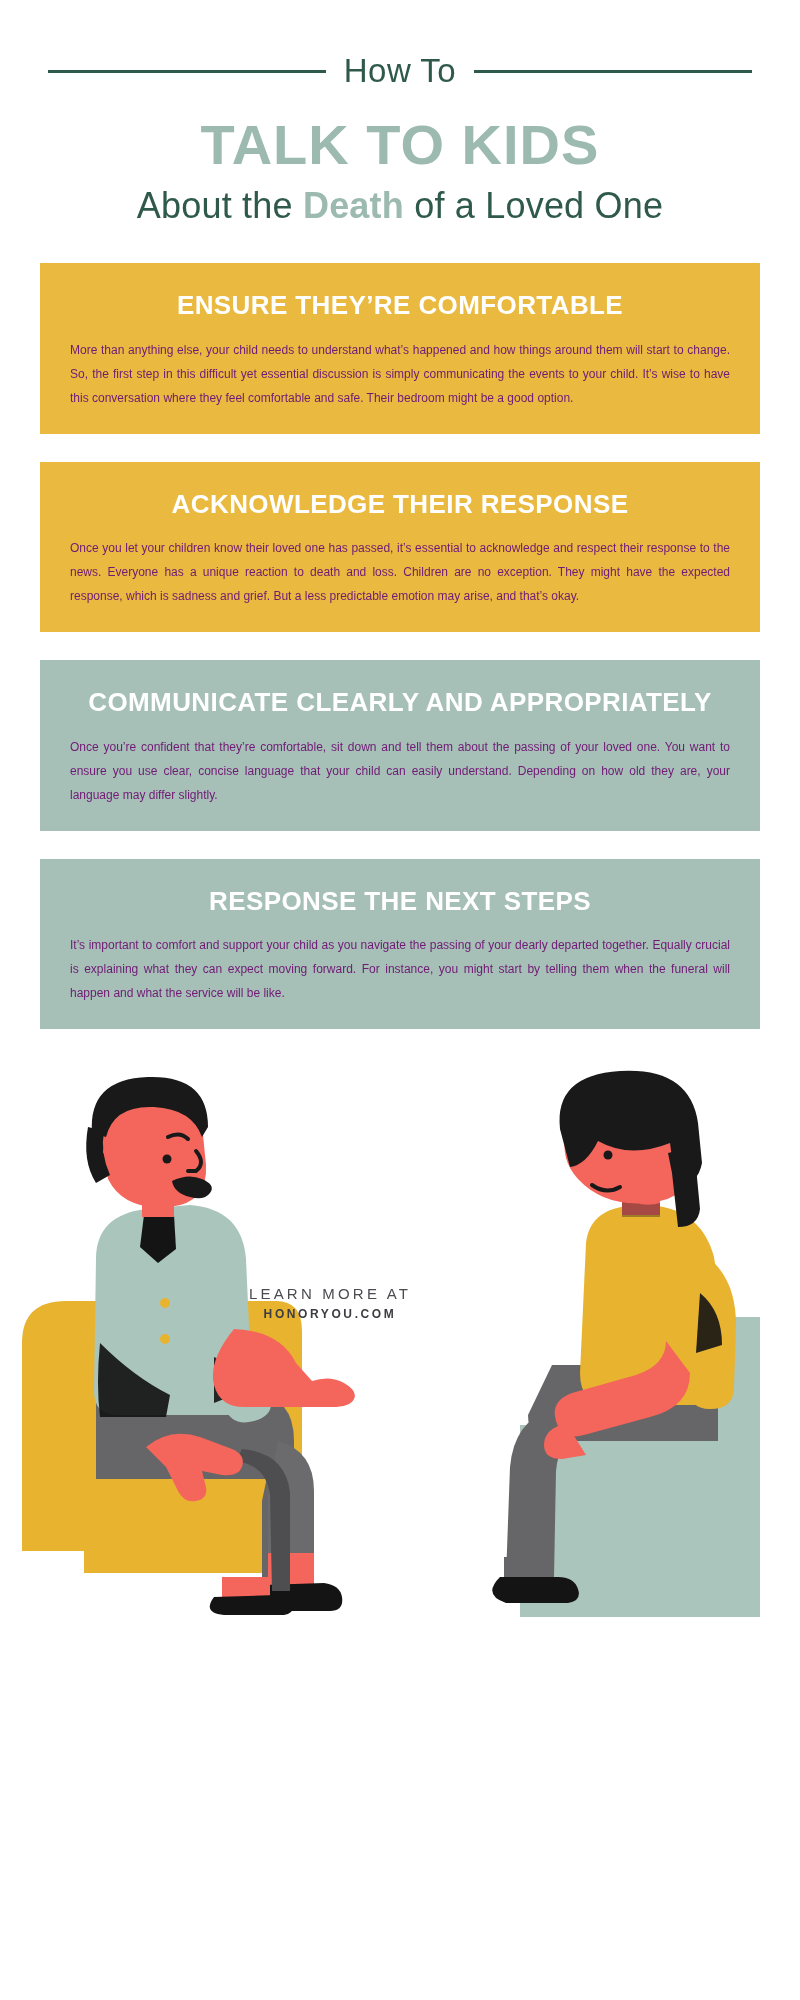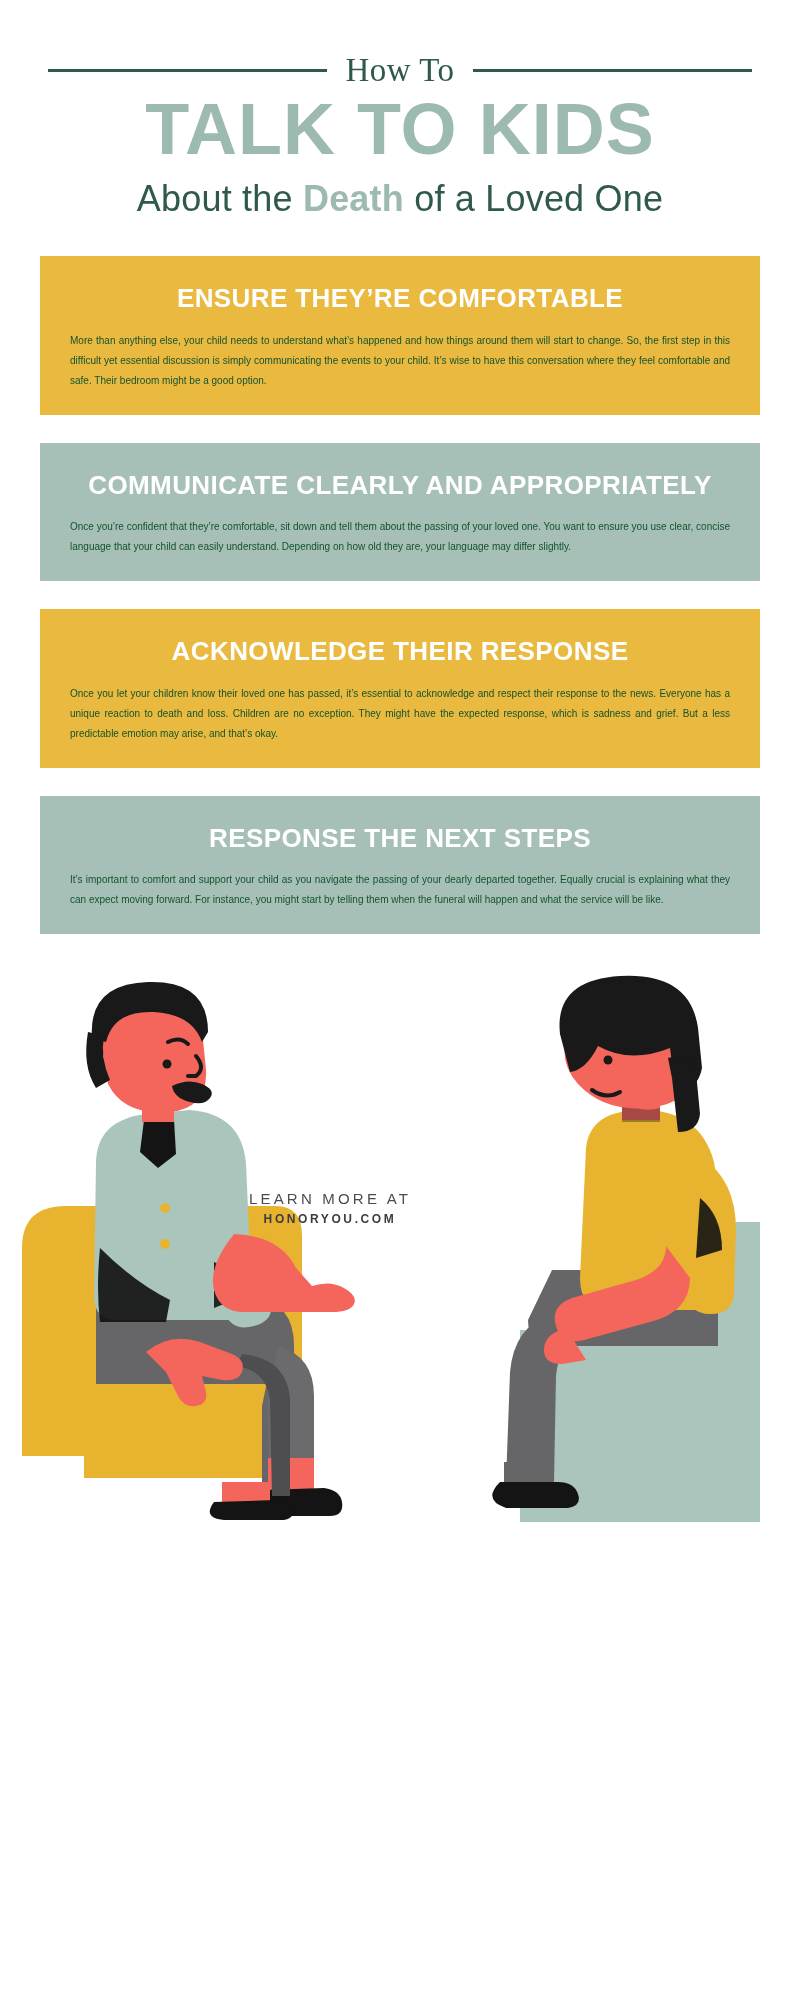--- a/index.html
+++ b/index.html
@@ -8,50 +8,50 @@
     background:#ffffff;
     font-family:"Liberation Sans", sans-serif;
     overflow:hidden;
   }
   .page { position:relative; width:800px; height:2000px; background:#fff; }
 
   
   .header { padding-top:52px; text-align:center; }
   .howto-row {
     display:flex; align-items:center; justify-content:center;
-    gap:14px; padding:0 48px;font-family:Liberation Serif, serif;
+    gap:14px; padding:0 48px;
   }
   .rule { height:3px; background:#2f5a4b; flex:1 1 auto; }
   .howto-text {
     font-size:33px; color:#2f5a4b; font-weight:400;
     letter-spacing:0.5px; white-space:nowrap; padding:0 4px;
   }
   .main-title {
-    font-size:72px; font-weight:bold; color:#9cbab0;
-    letter-spacing:1px; line-height:1.02; margin-top:4px;
+    font-size:56px; font-weight:bold; color:#9cbab0;
+    letter-spacing:1px; line-height:1.02; margin-top:26px;
     white-space:nowrap;
   }
   .subtitle {
     font-size:36px; color:#2f5a4b; font-weight:400;
     margin-top:12px; letter-spacing:0.2px; white-space:nowrap;
   }
   .subtitle .em { color:#9cbab0; font-weight:bold; }
 
   
   .cards { margin-top:36px; }
   .card { width:720px; margin:0 auto 28px auto; padding:26px 30px 24px 30px; }
   .card.yellow { background:#eab93f; }
   .card.sage   { background:#a6bfb7; }
   .card h2 {
     color:#ffffff; text-align:center; font-weight:bold;
     font-size:26px; letter-spacing:0.4px; line-height:1.25;
     margin-bottom:16px;
   }
   .card p {
-    color:#14532d; font-size:10px; line-height:2.0;
+    color:#701a75; font-size:12px; line-height:2.0;
     text-align:justify; text-justify:inter-word;
   }
 
   
   .illo-wrap { position:relative; width:640px; height:560px; margin-top:4px; }
   .illo { position:absolute; left:0; top:0; }
   .cta {
     position:absolute; left:200px; top:228px; width:260px;
     text-align:center; pointer-events:none;
   }
@@ -79,30 +79,30 @@
     <div class="subtitle"><span>About the </span><span class="em">Death</span><span> of a Loved One</span></div>
   </div>
 
   <div class="cards">
 
     <div class="card yellow">
       <h2>ENSURE THEY’RE COMFORTABLE</h2>
       <p>More than anything else, your child needs to understand what’s happened and how things around them will start to change. So, the first step in this difficult yet essential discussion is simply communicating the events to your child. It’s wise to have this conversation where they feel comfortable and safe. Their bedroom might be a good option.</p>
     </div>
 
+    <div class="card yellow">
+      <h2>ACKNOWLEDGE THEIR RESPONSE</h2>
+      <p>Once you let your children know their loved one has passed, it’s essential to acknowledge and respect their response to the news. Everyone has a unique reaction to death and loss. Children are no exception. They might have the expected response, which is sadness and grief. But a less predictable emotion may arise, and that’s okay.</p>
+    </div>
+
     <div class="card sage">
       <h2>COMMUNICATE CLEARLY AND APPROPRIATELY</h2>
       <p>Once you’re confident that they’re comfortable, sit down and tell them about the passing of your loved one. You want to ensure you use clear, concise language that your child can easily understand. Depending on how old they are, your language may differ slightly.</p>
     </div>
 
-    <div class="card yellow">
-      <h2>ACKNOWLEDGE THEIR RESPONSE</h2>
-      <p>Once you let your children know their loved one has passed, it’s essential to acknowledge and respect their response to the news. Everyone has a unique reaction to death and loss. Children are no exception. They might have the expected response, which is sadness and grief. But a less predictable emotion may arise, and that’s okay.</p>
-    </div>
-
     <div class="card sage">
       <h2>RESPONSE THE NEXT STEPS</h2>
       <p>It’s important to comfort and support your child as you navigate the passing of your dearly departed together. Equally crucial is explaining what they can expect moving forward. For instance, you might start by telling them when the funeral will happen and what the service will be like.</p>
     </div>
 
   </div>
 
   <div class="illo-wrap">
 
     <svg class="illo" width="800" height="560" viewBox="0 0 800 560">

